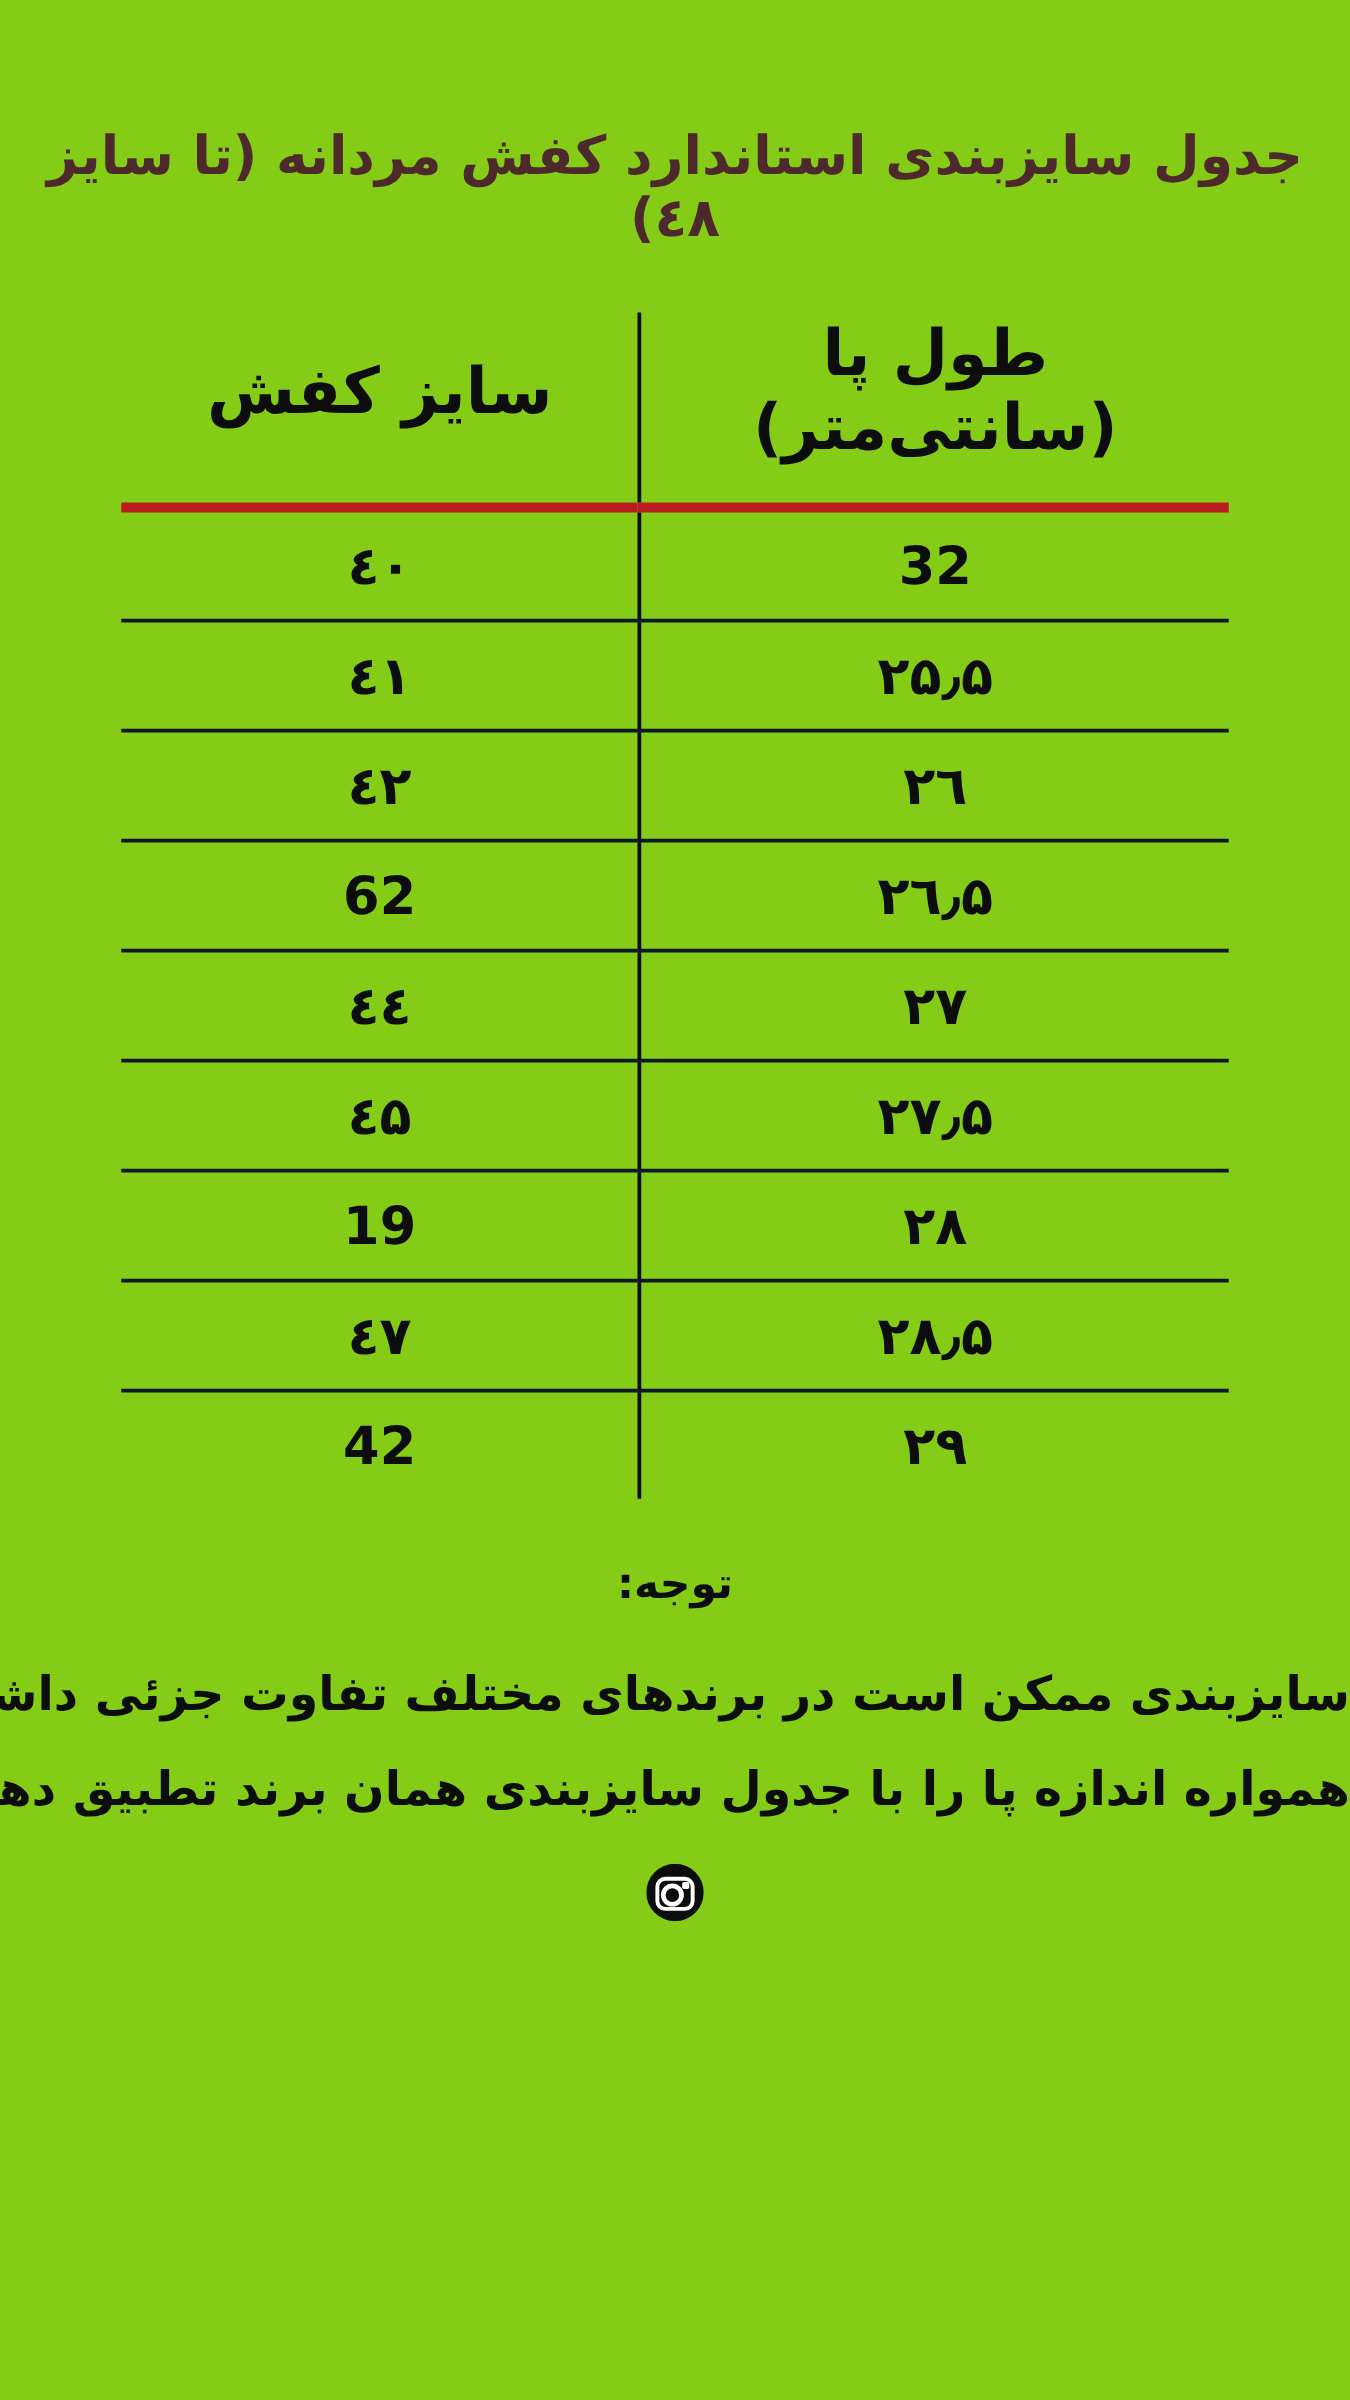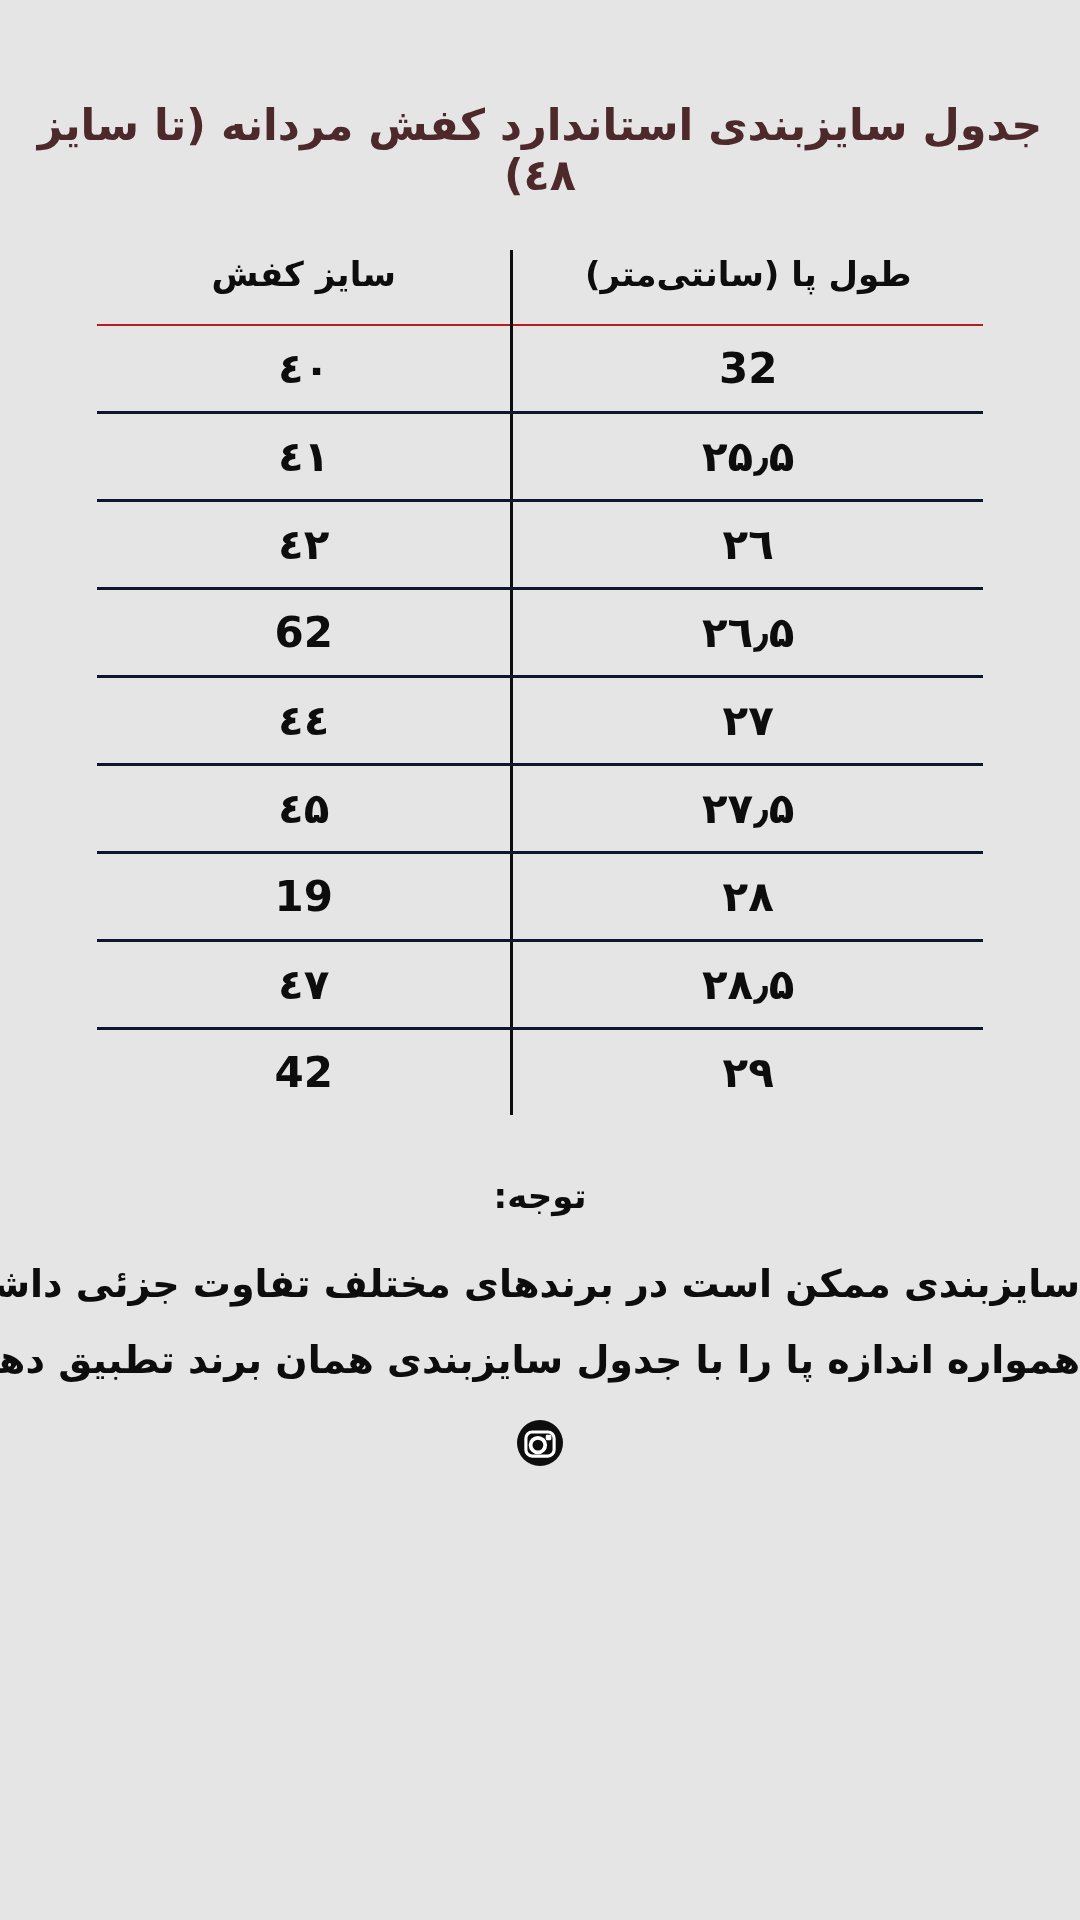--- a/index.html
+++ b/index.html
@@ -1,28 +1,28 @@
 <!DOCTYPE html>
 <html lang="fa"><head>
 <meta charset="utf-8">
 <style>
   html,body{margin:0;padding:0;background:#ffffff;}
   body{width:1080px;height:1920px;overflow:hidden;font-family:"DejaVu Sans",sans-serif;color:#0d0d0d;}
-  .page{position:relative;width:1080px;height:1920px;background:#e5e5e5;}
+  .page{position:relative;width:1080px;height:1920px;background:#84cc16;}
 
   .title{margin:0;padding-top:100px;text-align:center;direction:rtl;
          font-size:43px;font-weight:bold;letter-spacing:0;}
 
   table.size-table{border-collapse:collapse;margin:50px auto 0;width:886px;direction:rtl;table-layout:fixed;}
-  .size-table th{font-size:34px;font-weight:bold;padding:4px 0 30px;border-bottom:2px solid #b91c1c;text-align:center;}
+  .size-table th{font-size:51px;font-weight:bold;padding:4px 0 30px;border-bottom:8px solid #b91c1c;text-align:center;}
   .size-table th.col-foot,.size-table td.col-foot{border-left:3px solid #0d0d0d;width:53%;}
   .size-table td{font-size:42px;font-weight:bold;text-align:center;height:83px;border-bottom:3px solid #0f172a;}
   .size-table tr:last-child td{border-bottom:none;}
 
-  .note{margin-top:61px;text-align:center;direction:rtl;}
+  .note{margin-top:48px;text-align:center;direction:rtl;}
   .note-heading{font-size:34px;font-weight:bold;margin-bottom:30px;}
   .note-line{font-size:38px;font-weight:bold;line-height:76px;white-space:nowrap;}
 
   .logo{position:relative;width:760px;height:390px;margin:28px auto 0;direction:ltr;}
   .logo-word{position:absolute;top:24px;left:46px;font-family:"Liberation Serif","DejaVu Serif",serif;
              font-size:275px;line-height:1;letter-spacing:-5px;color:#111;}
   .logo-crown{position:absolute;top:0;left:60px;width:98px;height:84px;}
   .logo-shoe{position:absolute;top:188px;left:88px;width:140px;height:112px;}
   .logo-sub{position:absolute;top:316px;right:30px;font-family:"Liberation Serif","DejaVu Serif",serif;
             font-size:60px;color:#111;}

